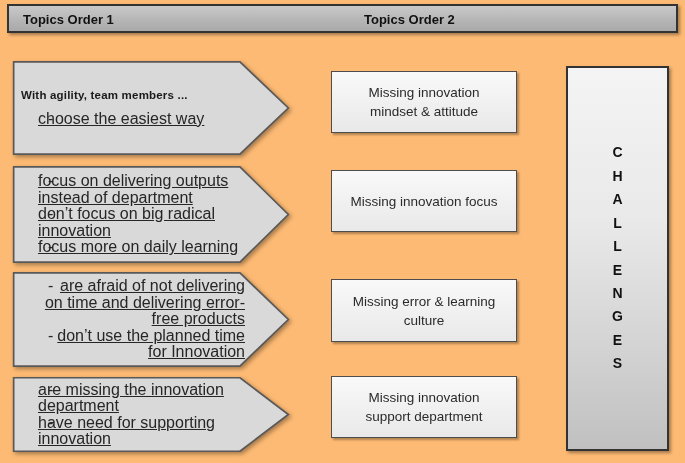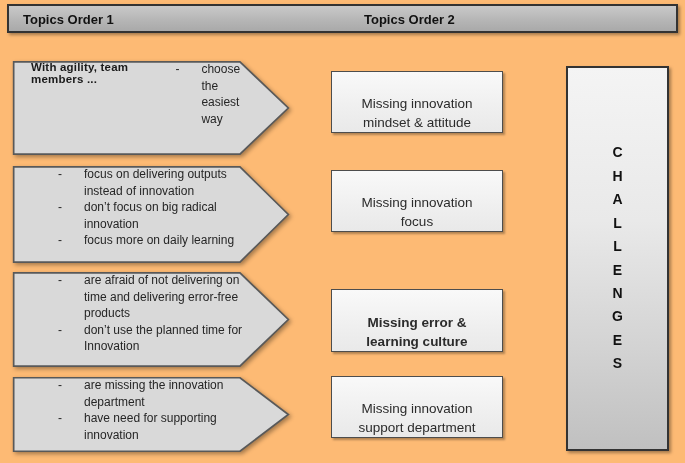--- a/index.html
+++ b/index.html
@@ -25,40 +25,40 @@
 
   
   .arrow{position:absolute;left:12px;width:278px;}
   .arrow svg{
     position:absolute;left:0;top:0;width:100%;height:100%;
     filter:drop-shadow(2px 2px 2px rgba(0,0,0,0.35));
   }
   .arrow svg polygon{fill:#d9d9d9;stroke:#595959;stroke-width:1.7;}
   .arrow-content{
     position:absolute;left:0;top:0;right:0;bottom:0;
-    display:flex;justify-content:center;margin-left:10px;
+    display:flex;flex-direction:column;justify-content:center;
   }
   .arrow-lead{
     font-size:11.5px;font-weight:bold;color:#1a1a1a;
     margin:0 0 10px 9px;letter-spacing:0.2px;
   }
   .bullets{margin:0;padding:0;list-style:none;}
   .bullets li{
-    position:relative;padding-left:62px;padding-right:45px;
-    font-size:12px;line-height:16.5px;color:#262626;
+    position:relative;padding-left:26px;padding-right:45px;
+    font-size:16px;line-height:16.5px;color:#262626;text-decoration:underline;
   }
   .bullets li::before{content:"-";position:absolute;left:36px;top:0;}
 
   
   .midbox{
-    position:absolute;left:331px;width:172px;
+    position:absolute;left:331px;width:186px;
     background:linear-gradient(180deg,#f9f9f9 0%,#efefef 60%,#e9e9e9 100%);
     border:1.5px solid #4d4d4d;
     box-shadow:2px 2px 2px rgba(0,0,0,0.3);
-    display:flex;align-items:flex-end;justify-content:center;
+    display:flex;align-items:center;justify-content:center;
     box-sizing:border-box;
   }
   .midbox .label{
     font-size:13.5px;line-height:19px;color:#2b2b2b;text-align:center;
     padding:0 15px;
   }
 
   
   .effect-box{
     position:absolute;left:566px;top:66px;width:103px;height:385px;
@@ -94,28 +94,28 @@
       </ul>
     </div>
   </div>
 
   <div class="arrow" style="top:166px;height:97px;">
     <svg viewBox="0 0 100 100" preserveAspectRatio="none">
       <polygon points="0.6,1 82,1 99.4,50 82,99 0.6,99" vector-effect="non-scaling-stroke"></polygon>
     </svg>
     <div class="arrow-content">
       <ul class="bullets">
-        <li>focus on delivering outputs instead of innovation</li>
+        <li>focus on delivering outputs instead of department</li>
         <li>don’t focus on big radical innovation</li>
         <li>focus more on daily learning</li>
       </ul>
     </div>
   </div>
 
-  <div class="arrow" style="top:272px;height:95px;">
+  <div class="arrow" style="top:272px;height:95px;text-align:right;">
     <svg viewBox="0 0 100 100" preserveAspectRatio="none">
       <polygon points="0.6,1 82,1 99.4,50 82,99 0.6,99" vector-effect="non-scaling-stroke"></polygon>
     </svg>
     <div class="arrow-content">
       <ul class="bullets">
         <li>are afraid of not delivering on time and delivering error-free products</li>
         <li>don’t use the planned time for Innovation</li>
       </ul>
     </div>
   </div>
@@ -131,21 +131,21 @@
       </ul>
     </div>
   </div>
 
   <div class="midbox" style="top:71px;height:62px;">
     <span class="label">Missing innovation mindset &amp; attitude</span>
   </div>
   <div class="midbox" style="top:170px;height:62px;">
     <span class="label">Missing innovation focus</span>
   </div>
-  <div class="midbox" style="top:289px;height:63px;font-weight:bold;">
+  <div class="midbox" style="top:279px;height:63px;">
     <span class="label">Missing error &amp; learning culture</span>
   </div>
   <div class="midbox" style="top:376px;height:62px;">
     <span class="label">Missing innovation support department</span>
   </div>
 
   <div class="effect-box">
     <div class="stacked-word">CHALLENGES</div>
   </div>
 

